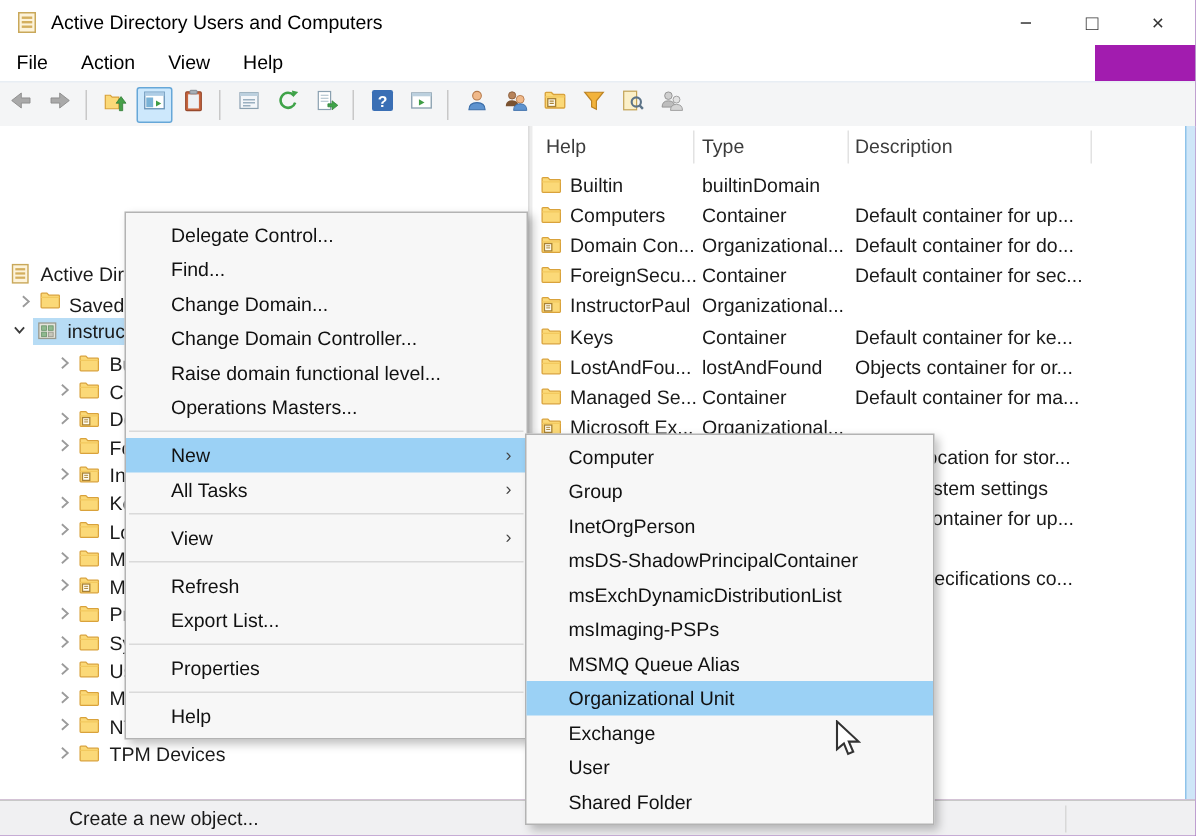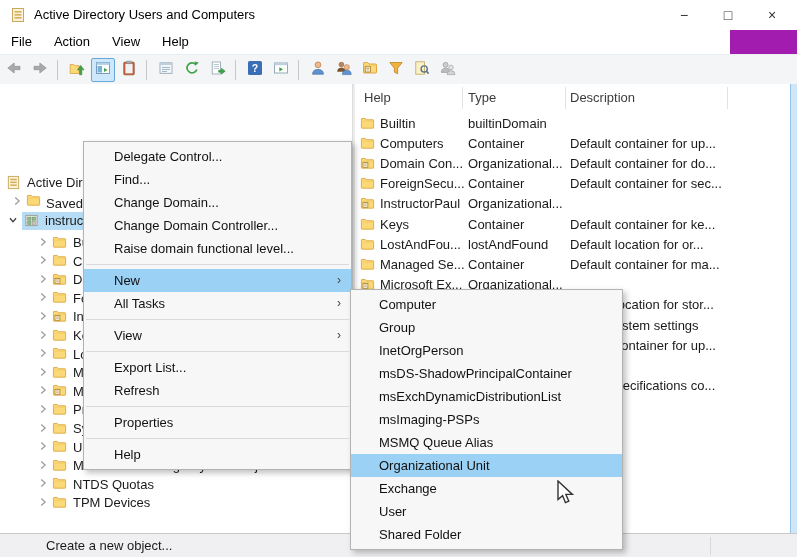--- a/index.html
+++ b/index.html
@@ -460,21 +460,21 @@
           <span class="lv-type">Container</span>
           <span class="lv-desc">Default container for ke...</span>
         </div>
         <div class="lv-row" style="top: 150.2px;">
           <span class="lv-icon"><svg viewBox="0 0 16 16">
               <path d="M1.5 4.8 L1.5 3.2 Q1.5 2.6 2.1 2.6 L5.6 2.6 L7 4 L13.9 4 Q14.5 4 14.5 4.6 L14.5 12.4 Q14.5 13 13.9 13 L2.1 13 Q1.5 13 1.5 12.4 Z" fill="#fbd978" stroke="#d9a23b" stroke-width="0.9"></path>
               <path d="M1.5 5.6 L14.5 5.6" stroke="#f3c95e" stroke-width="0.8"></path>
             </svg></span>
           <span class="lv-name">LostAndFou...</span>
           <span class="lv-type">lostAndFound</span>
-          <span class="lv-desc">Default location for or...</span>
+          <span class="lv-desc">Objects container for or...</span>
         </div>
         <div class="lv-row" style="top: 170.4px;">
           <span class="lv-icon"><svg viewBox="0 0 16 16">
               <path d="M1.5 4.8 L1.5 3.2 Q1.5 2.6 2.1 2.6 L5.6 2.6 L7 4 L13.9 4 Q14.5 4 14.5 4.6 L14.5 12.4 Q14.5 13 13.9 13 L2.1 13 Q1.5 13 1.5 12.4 Z" fill="#fbd978" stroke="#d9a23b" stroke-width="0.9"></path>
               <path d="M1.5 5.6 L14.5 5.6" stroke="#f3c95e" stroke-width="0.8"></path>
             </svg></span>
           <span class="lv-name">Managed Se...</span>
           <span class="lv-type">Container</span>
           <span class="lv-desc">Default container for ma...</span>
         </div>
@@ -551,28 +551,29 @@
     <span id="status-text">Create a new object...</span>
     <div id="status-div"></div>
   </div>
 
   <div class="menu" id="context-menu">
       <div class="menu-item"><span>Delegate Control...</span></div>
       <div class="menu-item"><span>Find...</span></div>
       <div class="menu-item"><span>Change Domain...</span></div>
       <div class="menu-item"><span>Change Domain Controller...</span></div>
       <div class="menu-item"><span>Raise domain functional level...</span></div>
+      <div class="menu-item"><span>Operations Masters...</span></div>
       <div class="menu-sep"></div>
       <div class="menu-item hl"><span>New</span><span class="menu-arrow">›</span></div>
       <div class="menu-item"><span>All Tasks</span><span class="menu-arrow">›</span></div>
       <div class="menu-sep"></div>
       <div class="menu-item"><span>View</span><span class="menu-arrow">›</span></div>
       <div class="menu-sep"></div>
+      <div class="menu-item"><span>Refresh</span></div>
       <div class="menu-item"><span>Export List...</span></div>
-      <div class="menu-item"><span>Refresh</span></div>
       <div class="menu-sep"></div>
       <div class="menu-item"><span>Properties</span></div>
       <div class="menu-sep"></div>
       <div class="menu-item"><span>Help</span></div>
     </div>
 
   <div class="menu" id="sub-menu">
       <div class="menu-item"><span>Computer</span></div>
       <div class="menu-item"><span>Group</span></div>
       <div class="menu-item"><span>InetOrgPerson</span></div>

